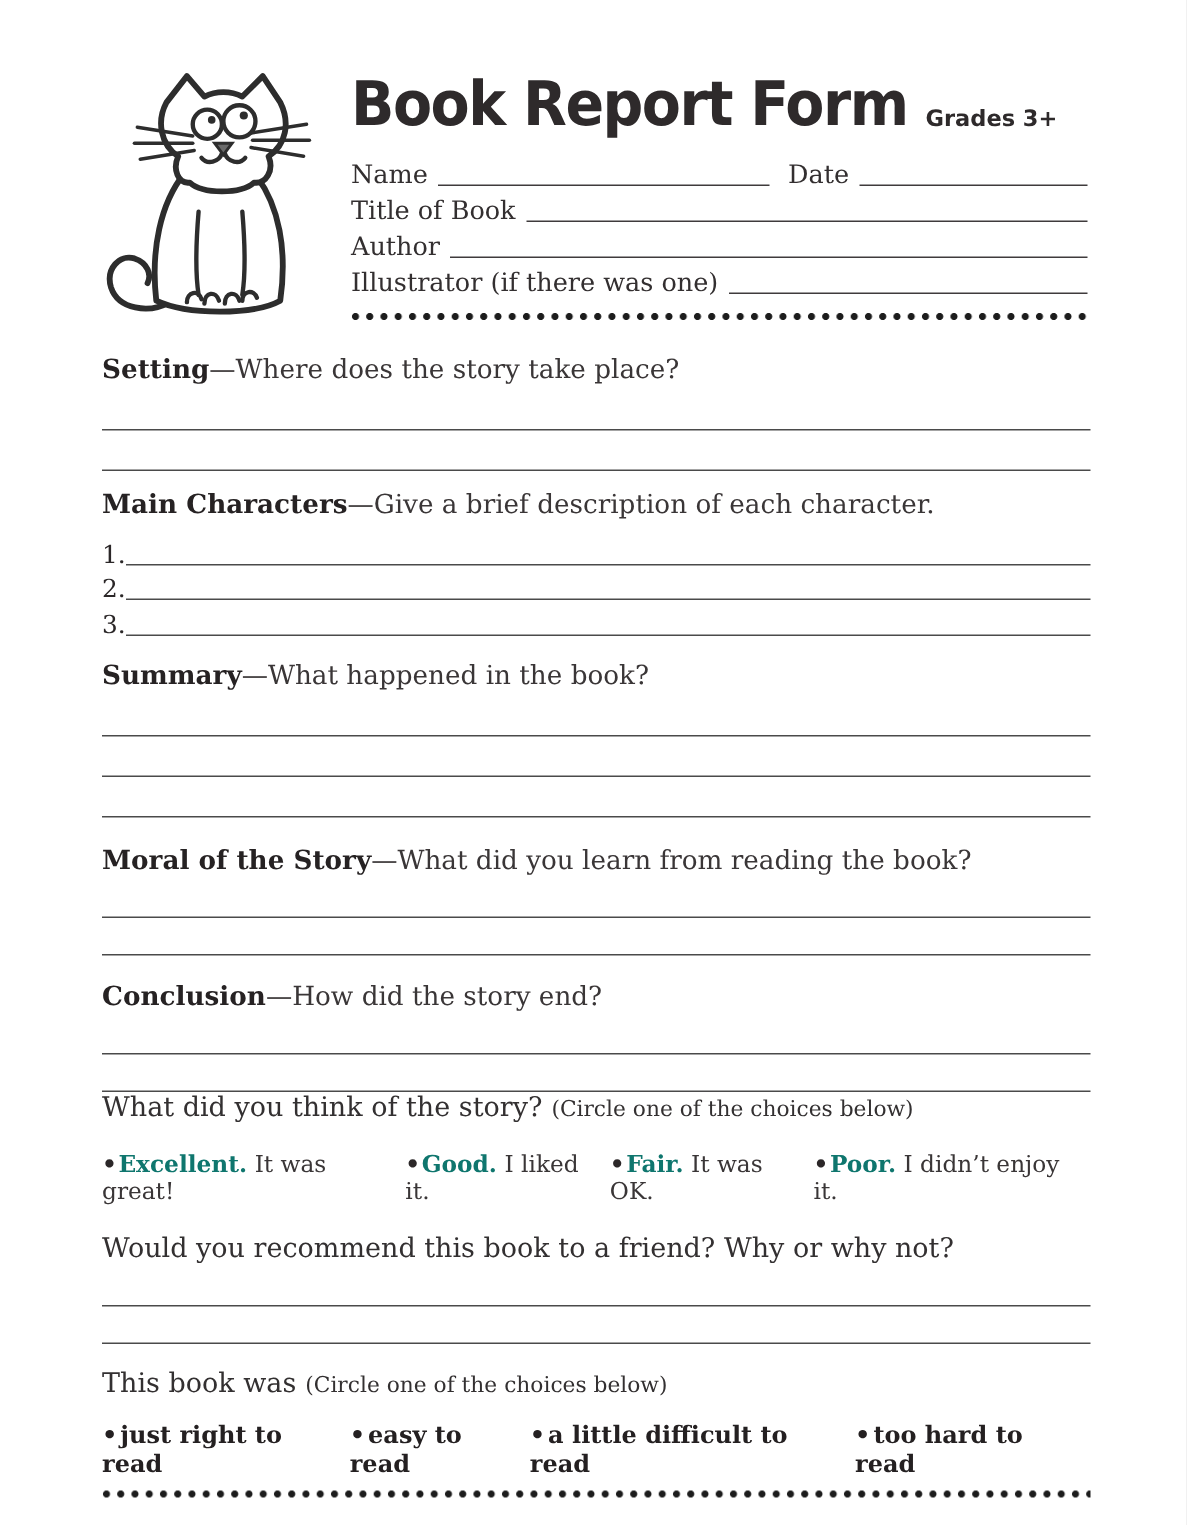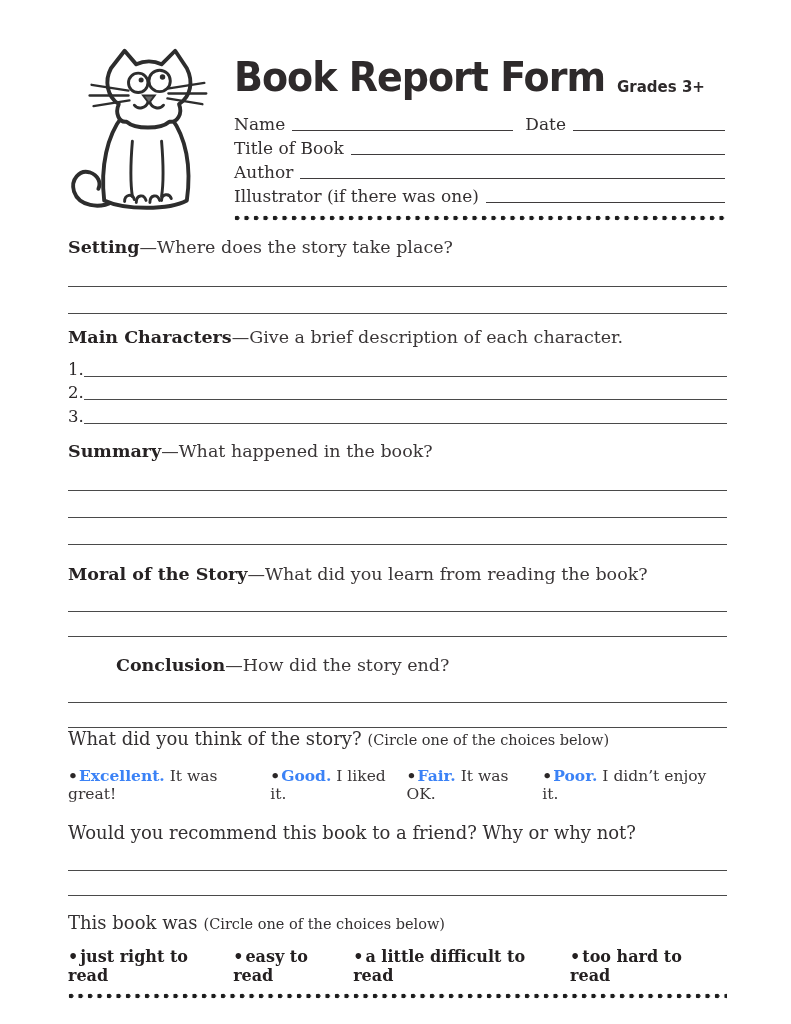--- a/index.html
+++ b/index.html
@@ -9,21 +9,21 @@
   .page {
     width: 791px; height: 1024px;
     margin: 0 auto;
     background: #ffffff;
     padding: 40px 64px 0 68px;
     overflow: hidden;
     position: relative;
   }
 
   
-  .header { display: flex; align-items: flex-end; }
+  .header { display: flex; align-items: center; }
   .cat-wrap { flex: 0 0 158px; margin-top: 2px; }
   .header-right { flex: 1; margin-left: 8px; padding-top: 2px; }
 
   .title-row { display: flex; align-items: baseline; margin: 0 0 10px 0; }
   .form-title {
     font-family: "DejaVu Sans", sans-serif;
     font-weight: 800;
     font-size: 38px;
     letter-spacing: -1px;
     color: #2e2a2b;
@@ -62,33 +62,33 @@
   .section-heading b { color: #262223; }
 
   .wline { border-bottom: 1.3px solid #4a4a4a; height: 27px; }
   .wline.first { margin-top: 3px; }
   .wline.short { height: 25px; }
 
   .mt-setting   { margin-top: 16px; }
   .mt-chars     { margin-top: 13px; }
   .mt-summary   { margin-top: 15px; }
   .mt-moral     { margin-top: 19px; }
-  .mt-concl     { margin-top: 18px; margin-left: 48px; }
+  .mt-concl     { margin-top: 18px; }
 
   .numbered-row { display: flex; align-items: flex-end; height: 23.5px; font-size: 16.5px; }
   .numbered-row .nline { flex: 1; border-bottom: 1.3px solid #4a4a4a; margin-bottom: 2px; }
   .numbered-block { margin-top: 8px; }
 
   .question-row { font-size: 18px; color: #333031; }
   .instr { font-size: 14.5px; margin-left: 6px; }
 
   .choices-row { display: flex; justify-content: space-between; align-items: baseline; }
   .ratings-row { margin-top: 17px; font-size: 15.5px; }
   .choice::before { content: "\2022"; font-weight: 700; margin-right: 1px; }
-  .choice b { color: #3b82f6; }
+  .choice b { color: #0f766e; }
   .choice .ctext { margin-left: 5px; color: #3a3637; }
 
   .mt-think   { }
   .mt-recom   { margin-top: 19px; }
   .mt-bookwas { margin-top: 16px; }
 
   .difficulty-row { margin-top: 14px; font-size: 16px; font-weight: 700; color: #242021; }
   .difficulty-row .choice::before { margin-right: 2px; }
 
   .full-dots { margin-top: 8px; }

